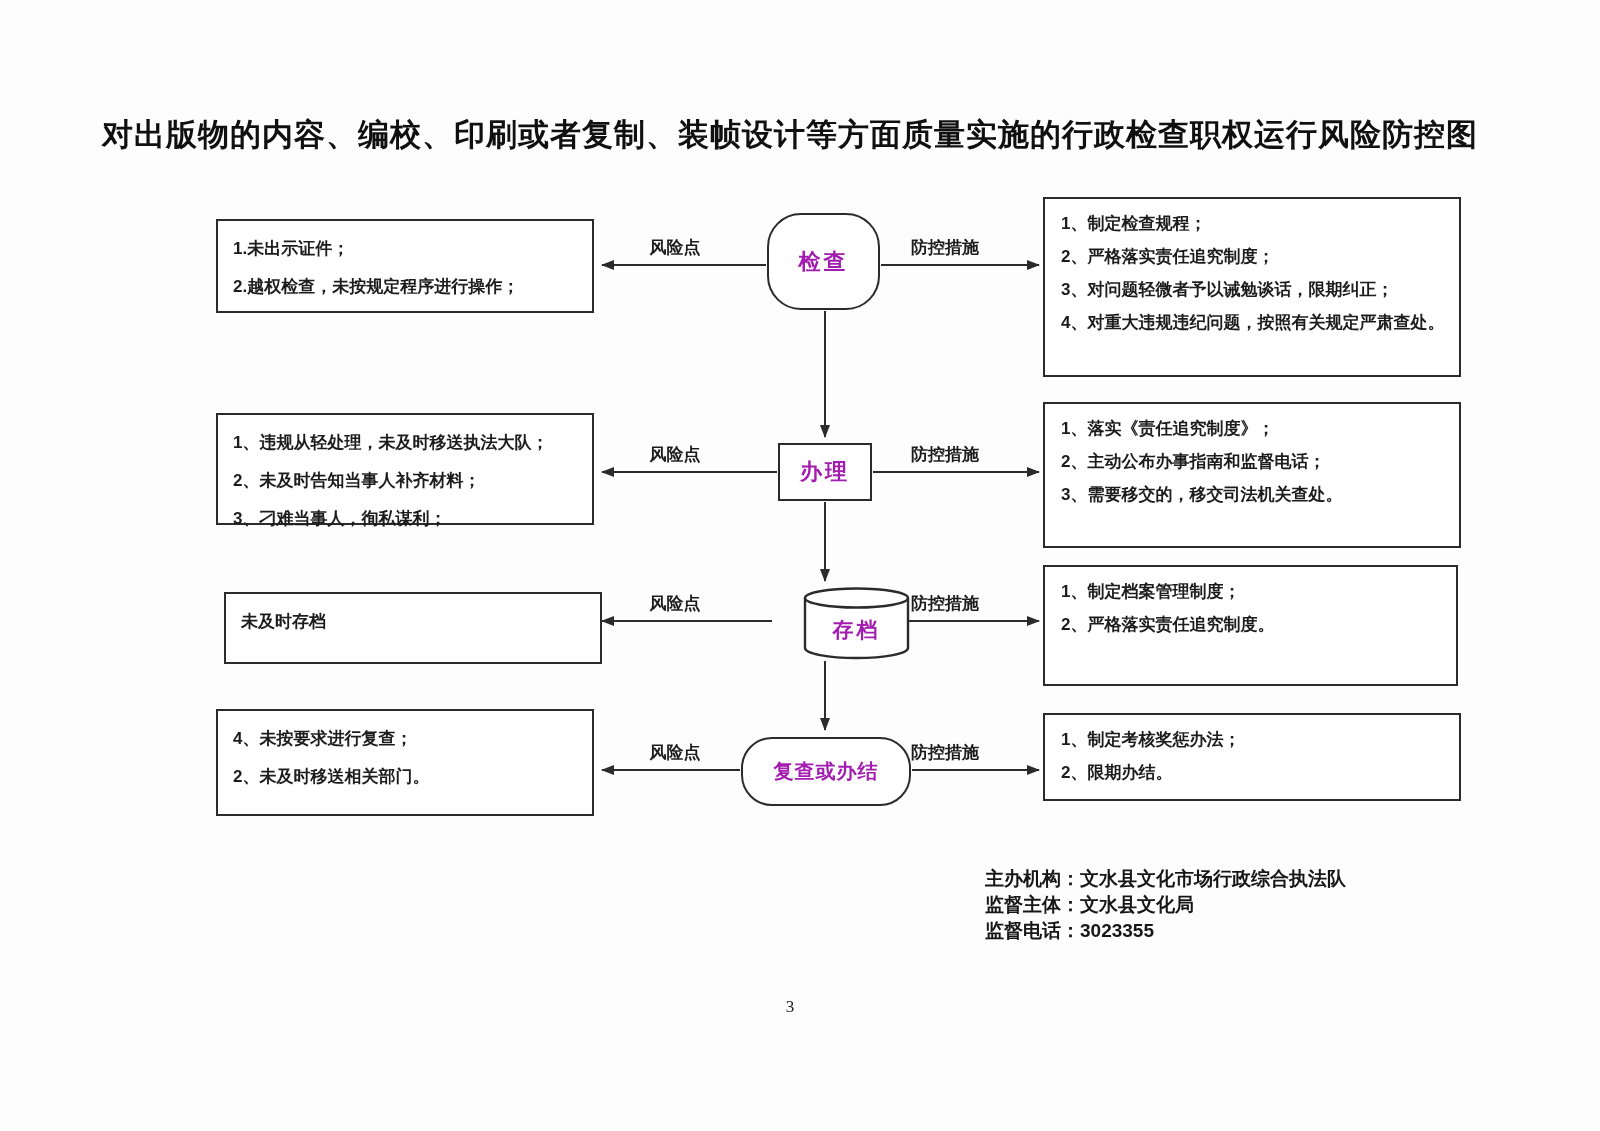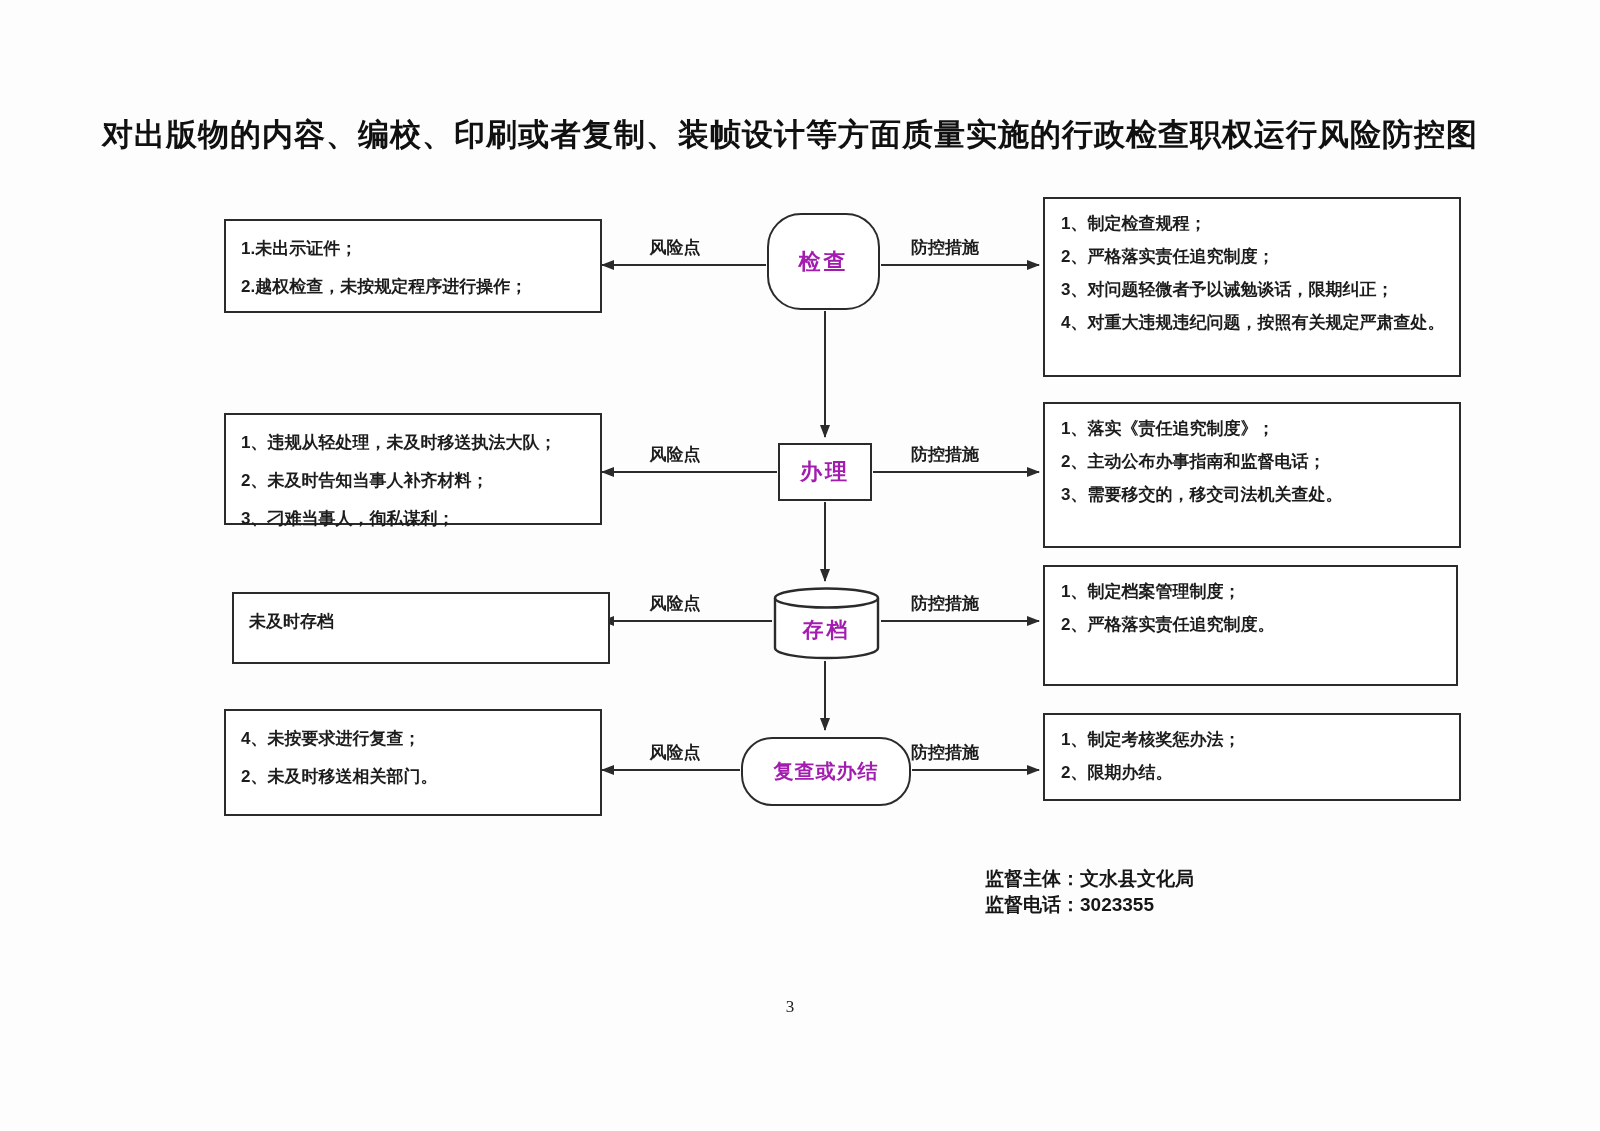--- a/index.html
+++ b/index.html
@@ -10,21 +10,21 @@
   .title{
     position:absolute;left:0;top:114px;width:1580px;text-align:center;
     font-family:"Liberation Serif",serif;font-size:31px;letter-spacing:1px;
     color:#101010;font-weight:600;
   }
   #wires{position:absolute;left:0;top:0;width:1600px;height:1131px;z-index:1;}
   .box{
     position:absolute;z-index:2;border:2px solid #2b2b2b;background:#fff;
     box-sizing:border-box;font-weight:bold;font-size:17px;color:#1c1c1c;
   }
-  .risk-box{padding:9px 10px 6px 15px;margin-left:8px;}
+  .risk-box{padding:9px 10px 6px 15px;}
   .risk-box .li{line-height:38px;white-space:nowrap;}
   .measure-box{padding:8px 12px 6px 16px;}
   .measure-box .li{line-height:33px;}
   .node{
     position:absolute;z-index:2;border:2px solid #2b2b2b;background:#fff;
     box-sizing:border-box;display:flex;align-items:center;justify-content:center;
     font-weight:bold;font-size:22px;color:#a21caf;letter-spacing:3px;
   }
   .node--round{border-radius:34px;}
   .node--stadium{border-radius:31px;font-size:20px;letter-spacing:1px;}
@@ -111,21 +111,21 @@
       <div class="li">3、需要移交的，移交司法机关查处。</div>
     </div>
 
   <div class="arrow-label" style="left:620px;top:443px;">风险点</div>
   <div class="arrow-label" style="left:890px;top:443px;">防控措施</div>
 
   <div class="box risk-box" style="left:224px;top:592px;width:378px;height:72px;">
       <div class="li">未及时存档</div>
     </div>
 
-  <div class="node node--cyl" style="left:773px;top:587px;width:107px;height:73px;">
+  <div class="node node--cyl" style="left:803px;top:587px;width:107px;height:73px;">
     <svg width="107" height="73" viewBox="0 0 107 73">
       <path d="M2,11 L2,61 A51.5,10 0 0 0 105,61 L105,11" fill="#fff" stroke="#2b2b2b" stroke-width="2.4"></path>
       <ellipse cx="53.5" cy="11" rx="51.5" ry="9.5" fill="#fff" stroke="#2b2b2b" stroke-width="2.4"></ellipse>
     </svg>
     <span>存档</span>
   </div>
 
   <div class="box measure-box" style="left:1043px;top:565px;width:415px;height:121px;">
       <div class="li">1、制定档案管理制度；</div>
       <div class="li">2、严格落实责任追究制度。</div>
@@ -145,19 +145,20 @@
 
   <div class="box measure-box" style="left:1043px;top:713px;width:418px;height:88px;">
       <div class="li">1、制定考核奖惩办法；</div>
       <div class="li">2、限期办结。</div>
     </div>
 
   <div class="arrow-label" style="left:620px;top:741px;">风险点</div>
   <div class="arrow-label" style="left:890px;top:741px;">防控措施</div>
 
   <div class="footer">
+      <div class="li">主办机构：文水县文化市场行政综合执法队</div>
       <div class="li">监督主体：文水县文化局</div>
       <div class="li">监督电话：3023355</div>
     </div>
 
   <div class="page-num">3</div>
 
 </div>
 
 </body></html>

